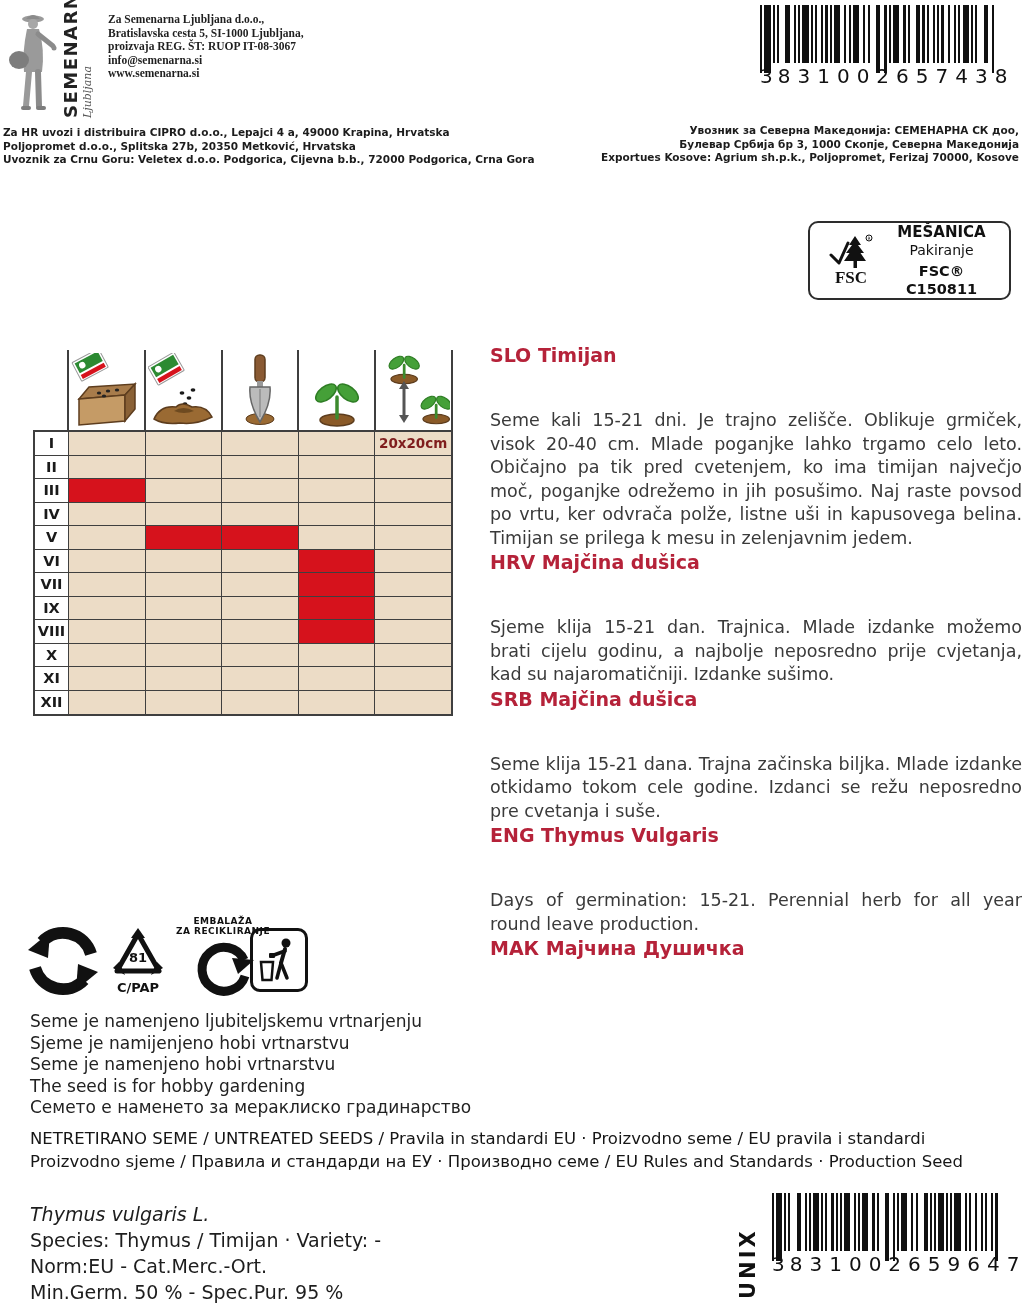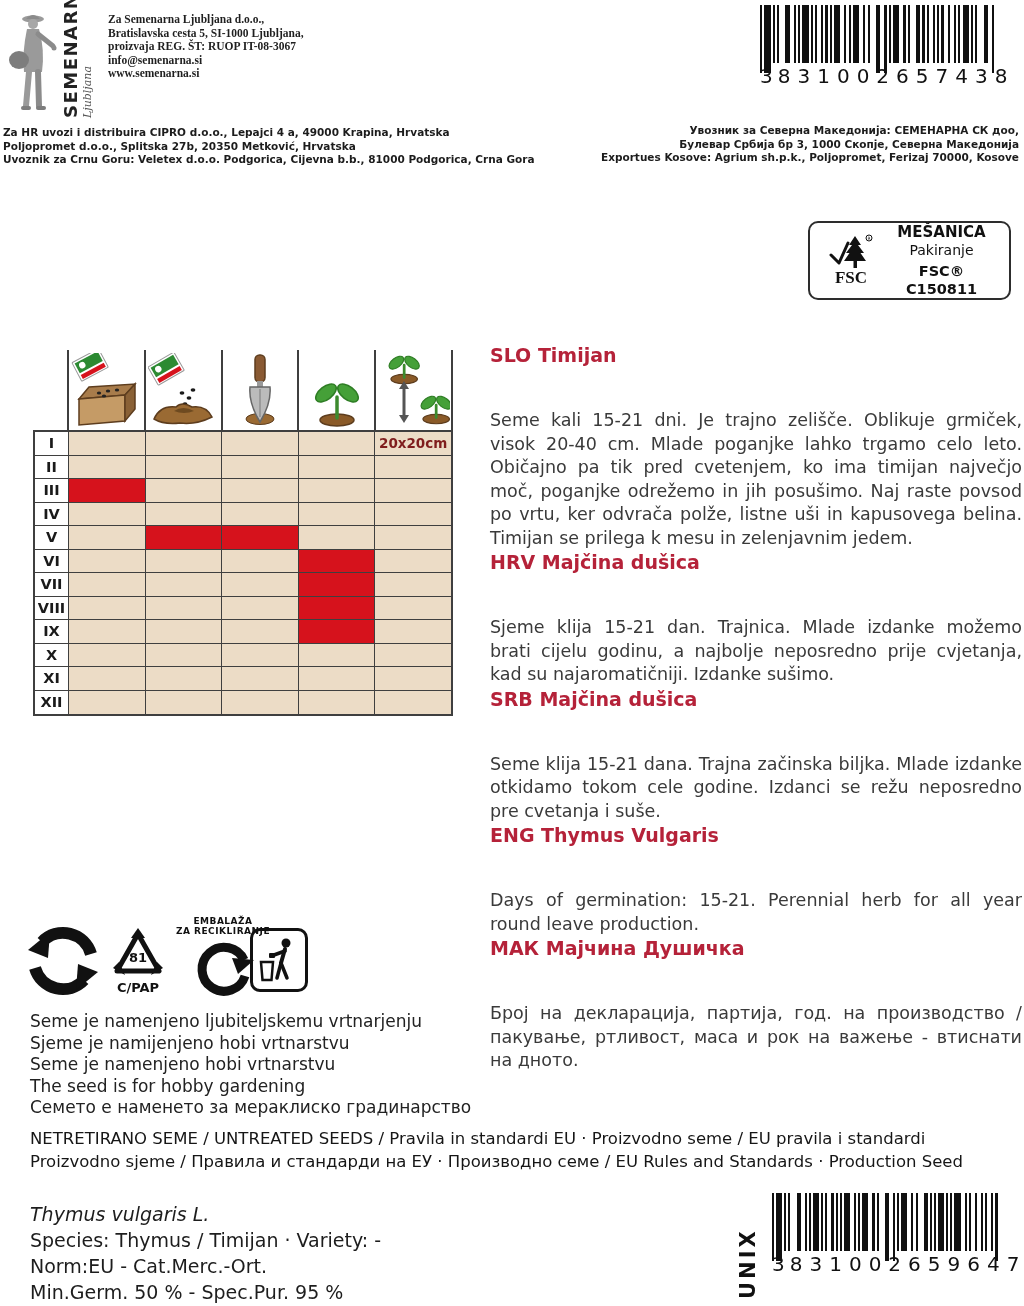--- a/index.html
+++ b/index.html
@@ -196,21 +196,21 @@
     <div class="digits">
         <span class="lead">3</span>
         <span class="grp">831002</span>
         <span class="grp">657438</span>
       </div>
   </div>
 
   <div class="dist-left">
       <div>Za HR uvozi i distribuira CIPRO d.o.o., Lepajci 4 a, 49000 Krapina, Hrvatska</div>
       <div>Poljopromet d.o.o., Splitska 27b, 20350 Metković, Hrvatska</div>
-      <div>Uvoznik za Crnu Goru: Veletex d.o.o. Podgorica, Cijevna b.b., 81000 Podgorica, Crna Gora</div>
+      <div>Uvoznik za Crnu Goru: Veletex d.o.o. Podgorica, Cijevna b.b., 72000 Podgorica, Crna Gora</div>
     </div>
   <div class="dist-right">
       <div>Увозник за Северна Македонија: СЕМЕНАРНА СК доо,</div>
       <div>Булевар Србија бр 3, 1000 Скопје, Северна Македонија</div>
       <div>Exportues Kosove: Agrium sh.p.k., Poljopromet, Ferizaj 70000, Kosove</div>
     </div>
 
   <div class="fsc-box">
     <div class="fsc-left">
       <svg width="46" height="36" viewBox="0 0 46 36">
@@ -367,29 +367,29 @@
       </div>
       <div class="cal-row">
         <div class="cal-label">VII</div>
         <div class="cal-cell"></div>
         <div class="cal-cell"></div>
         <div class="cal-cell"></div>
         <div class="cal-cell red"></div>
         <div class="cal-cell"></div>
       </div>
       <div class="cal-row">
+        <div class="cal-label">IX</div>
+        <div class="cal-cell"></div>
+        <div class="cal-cell"></div>
+        <div class="cal-cell"></div>
+        <div class="cal-cell red"></div>
+        <div class="cal-cell"></div>
+      </div>
+      <div class="cal-row">
         <div class="cal-label">VIII</div>
-        <div class="cal-cell"></div>
-        <div class="cal-cell"></div>
-        <div class="cal-cell"></div>
-        <div class="cal-cell red"></div>
-        <div class="cal-cell"></div>
-      </div>
-      <div class="cal-row">
-        <div class="cal-label">IX</div>
         <div class="cal-cell"></div>
         <div class="cal-cell"></div>
         <div class="cal-cell"></div>
         <div class="cal-cell red"></div>
         <div class="cal-cell"></div>
       </div>
       <div class="cal-row">
         <div class="cal-label">X</div>
         <div class="cal-cell"></div>
         <div class="cal-cell"></div>
@@ -418,21 +418,20 @@
   <div class="descriptions">
       <div class="desc-title">SLO Timijan</div>
       <div class="desc-body">Seme kali 15-21 dni. Je trajno zelišče. Oblikuje grmiček, visok 20-40 cm. Mlade poganjke lahko trgamo celo leto. Običajno pa tik pred cvetenjem, ko ima timijan največjo moč, poganjke odrežemo in jih posušimo. Naj raste povsod po vrtu, ker odvrača polže, listne uši in kapusovega belina. Timijan se prilega k mesu in zelenjavnim jedem.</div>
       <div class="desc-title">HRV Majčina dušica</div>
       <div class="desc-body">Sjeme klija 15-21 dan. Trajnica. Mlade izdanke možemo brati cijelu godinu, a najbolje neposredno prije cvjetanja, kad su najaromatičniji. Izdanke sušimo.</div>
       <div class="desc-title">SRB Majčina dušica</div>
       <div class="desc-body">Seme klija 15-21 dana. Trajna začinska biljka. Mlade izdanke otkidamo tokom cele godine. Izdanci se režu neposredno pre cvetanja i suše.</div>
       <div class="desc-title">ENG Thymus Vulgaris</div>
       <div class="desc-body">Days of germination: 15-21. Perennial herb for all year round leave production.</div>
       <div class="desc-title">МАК Мајчина Душичка</div>
-      <div class="desc-body">Број на декларација, партија, год. на производство / пакување, ртливост, маса и рок на важење - втиснати на дното.</div>
     </div>
 
   <div class="eco-icons">
     <svg class="eco-greendot" width="74" height="74" viewBox="0 0 74 74">
       <path d="M 65 30 A 29 29 0 0 0 16 18" stroke="#111" stroke-width="12" fill="none"></path>
       <path d="M 9 44 A 29 29 0 0 0 58 56" stroke="#111" stroke-width="12" fill="none"></path>
       <polygon points="2,26 24,8 22,34" fill="#111"></polygon>
       <polygon points="72,48 50,66 52,40" fill="#111"></polygon>
     </svg>
     <div class="eco-mobius">

